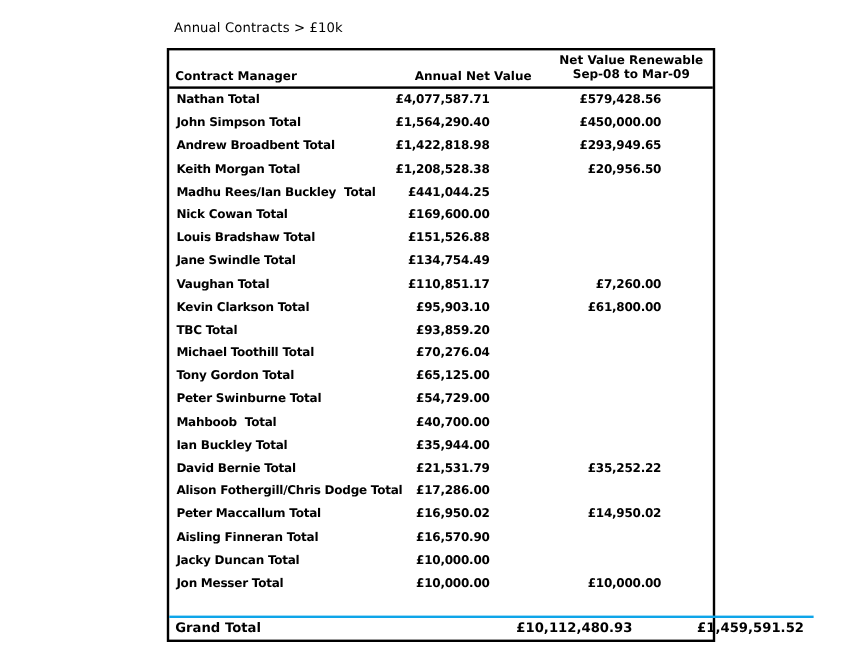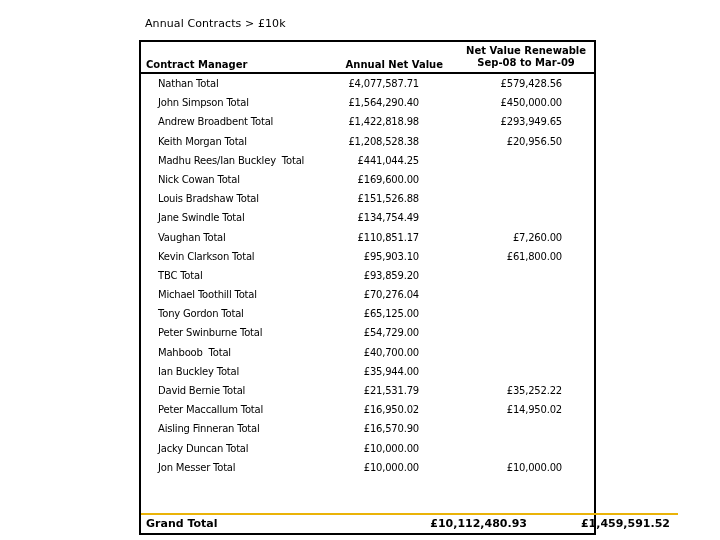--- a/index.html
+++ b/index.html
@@ -57,23 +57,24 @@
     }
     .header .col-renew {
       position: absolute;
       right: 8px;
       top: 3px;
       text-align: center;
       line-height: 12px;
     }
     .rows {
       position: absolute;
-      left: 12px;
+      left: 1px;
       top: 32px;
       width: 417px;
+      font-weight: bold;
     }
     .row {
       position: relative;
       height: 19.2px;
       font-size: 10px;
       font-family: "DejaVu Sans", sans-serif;
       letter-spacing: -0.2px;
     }
     .row .name {
       position: absolute;
@@ -92,21 +93,21 @@
       right: 8px;
       top: 4px;
       text-align: right;
     }
     .grand {
       position: absolute;
       left: 0;
       bottom: 0;
       width: 537px;
       height: 18px;
-      border-top: 2px solid #eab308;
+      border-top: 2px solid #0ea5e9;
       font-weight: bold;
       font-size: 11px;
     }
     .grand .name {
       position: absolute;
       left: 5px;
       top: 2px;
     }
     .grand .annual {
       position: absolute;
@@ -217,20 +218,25 @@
           <div class="name">Ian Buckley Total</div>
           <div class="annual">£35,944.00</div>
           <div class="renew"></div>
         </div>
         <div class="row">
           <div class="name">David Bernie Total</div>
           <div class="annual">£21,531.79</div>
           <div class="renew">£35,252.22</div>
         </div>
         <div class="row">
+          <div class="name">Alison Fothergill/Chris Dodge Total</div>
+          <div class="annual">£17,286.00</div>
+          <div class="renew"></div>
+        </div>
+        <div class="row">
           <div class="name">Peter Maccallum Total</div>
           <div class="annual">£16,950.02</div>
           <div class="renew">£14,950.02</div>
         </div>
         <div class="row">
           <div class="name">Aisling Finneran Total</div>
           <div class="annual">£16,570.90</div>
           <div class="renew"></div>
         </div>
         <div class="row">

